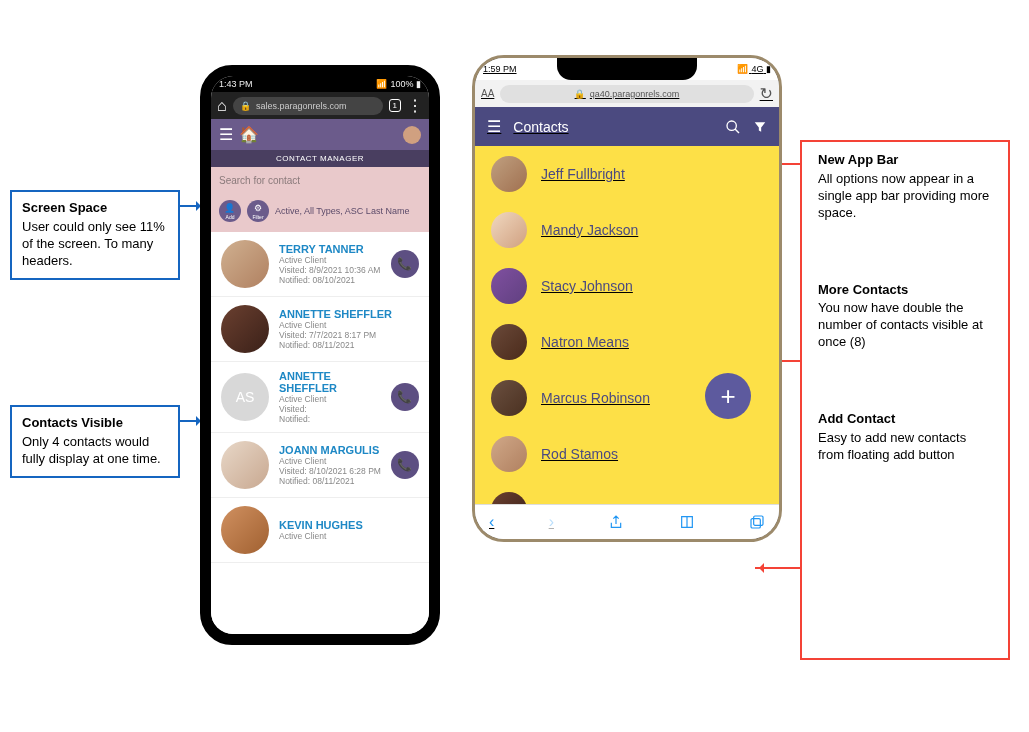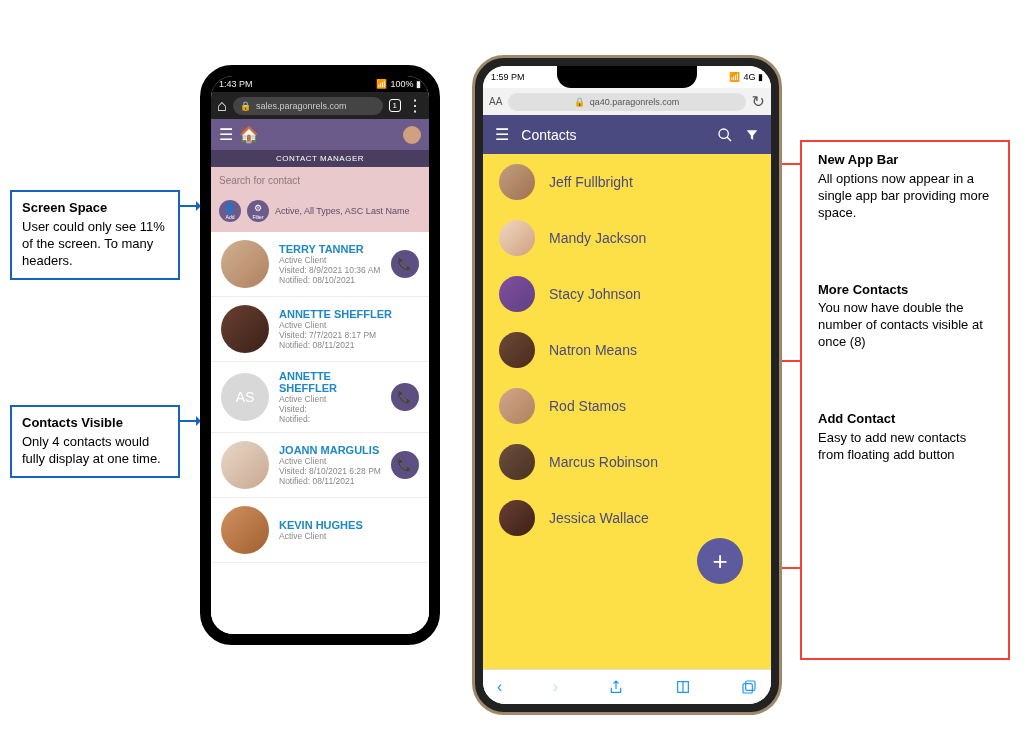--- a/index.html
+++ b/index.html
@@ -81,24 +81,24 @@
   }
   .phone.old {
     left: 200px; top: 65px;
     width: 240px; height: 580px;
     background: #000;
     padding: 8px;
     border: 3px solid #000;
   }
   .phone.new {
     left: 472px; top: 55px;
-    width: 310px; height: 660px;
+    width: 310px; height: 487px;
     background: #222;
-    padding: 8px;
     border: 3px solid #9c8a6b;
+    text-decoration: underline;
   }
 
   .screen {
     width: 100%; height: 100%;
     background: #fff;
     border-radius: 22px;
     overflow: hidden;
     position: relative;
     display: flex;
     flex-direction: column;
@@ -445,26 +445,26 @@
       </div>
       <div class="contact-new">
         <div class="avatar" style="background:linear-gradient(135deg,#8050a0,#604080);"></div>
         <div class="name">Stacy Johnson</div>
       </div>
       <div class="contact-new">
         <div class="avatar" style="background:linear-gradient(135deg,#6b4a3a,#4a2a1a);"></div>
         <div class="name">Natron Means</div>
       </div>
       <div class="contact-new">
+        <div class="avatar" style="background:linear-gradient(135deg,#6b5040,#4a3020);"></div>
+        <div class="name">Marcus Robinson</div>
+      </div>
+      <div class="contact-new">
         <div class="avatar" style="background:linear-gradient(135deg,#d0a888,#b08060);"></div>
         <div class="name">Rod Stamos</div>
-      </div>
-      <div class="contact-new">
-        <div class="avatar" style="background:linear-gradient(135deg,#6b5040,#4a3020);"></div>
-        <div class="name">Marcus Robinson</div>
       </div>
       <div class="contact-new">
         <div class="avatar" style="background:linear-gradient(135deg,#6b4030,#3a2018);"></div>
         <div class="name">Jessica Wallace</div>
       </div>
     </div>
     <div class="fab">
       <span class="ico">+</span>
     </div>
     <div class="browser-toolbar">

